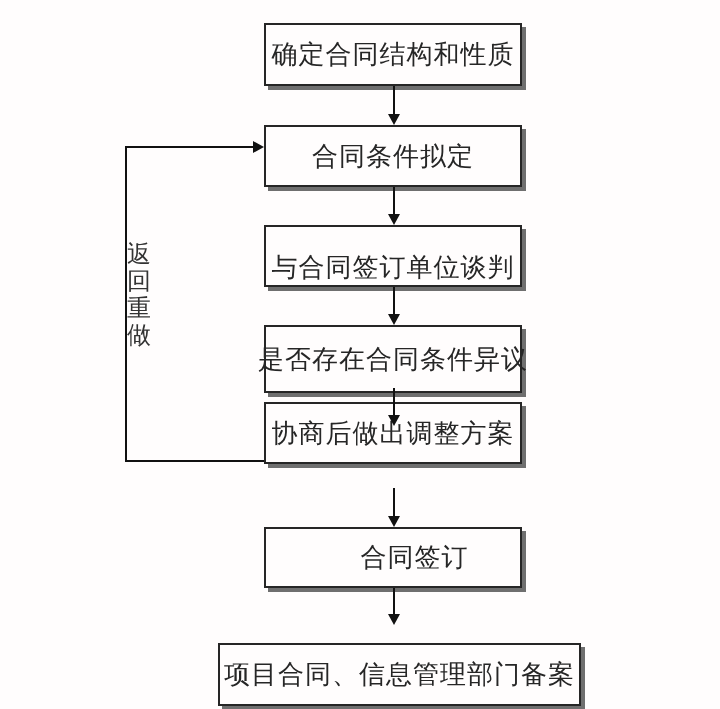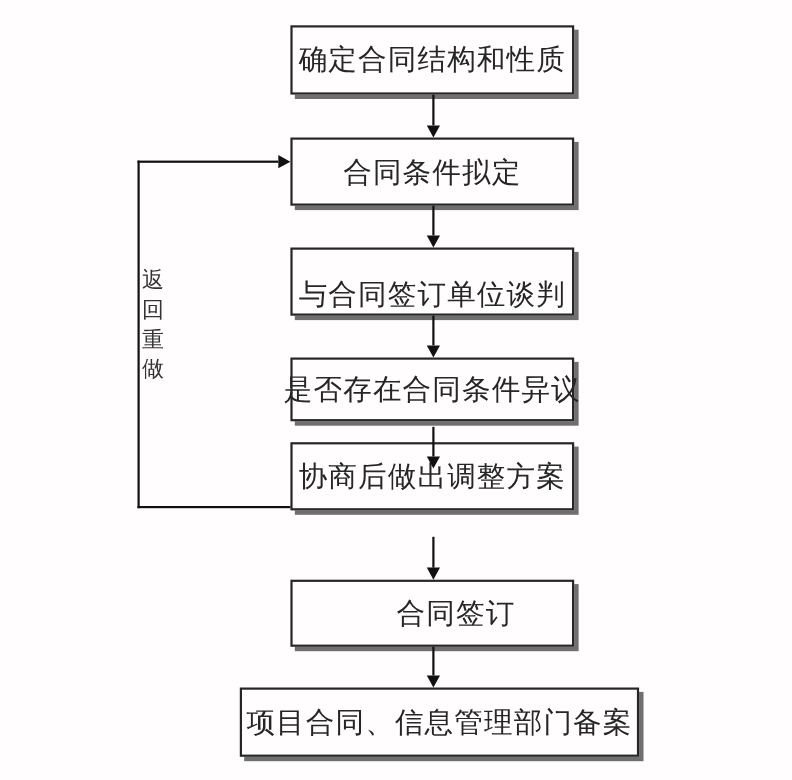--- a/index.html
+++ b/index.html
@@ -24,24 +24,24 @@
     align-items: center;
     justify-content: center;
     font-size: 26px;
     letter-spacing: 1px;
     color: #262626;
     white-space: nowrap;
   }
   .n1 { top: 23px;  height: 63px; }
   .n2 { top: 125px; }
   .n3 { top: 225px; align-items: flex-end; }
-  .n4 { top: 325px; height: 58px; }
+  .n4 { top: 325px; height: 68px; }
   .n5 { top: 402px; }
   .n6 { top: 527px; height: 61px; padding-left: 43px; }
-  .n7 { top: 625px; left: 218px; width: 363px; height: 63px; }
+  .n7 { top: 643px; left: 218px; width: 363px; height: 63px; }
 
   
   .v-arrow {
     position: absolute;
     left: 393px;
     width: 2px;
     background: #111;
   }
   .v-arrow::after {
     content: "";
@@ -73,21 +73,21 @@
     border-style: solid;
     border-color: transparent;
     border-width: 6px 0 6px 11px;
     border-left-color: #111;
   }
   .loop-label {
     position: absolute;
     left: 126px;
     top: 241px;
     width: 26px;
-    font-size: 20px;
+    font-size: 24px;
     line-height: 27px;
     color: #333;
     text-align: center;
     word-break: break-all;
   }
 </style>
 </head>
 <body>
 
 <div class="stage">

